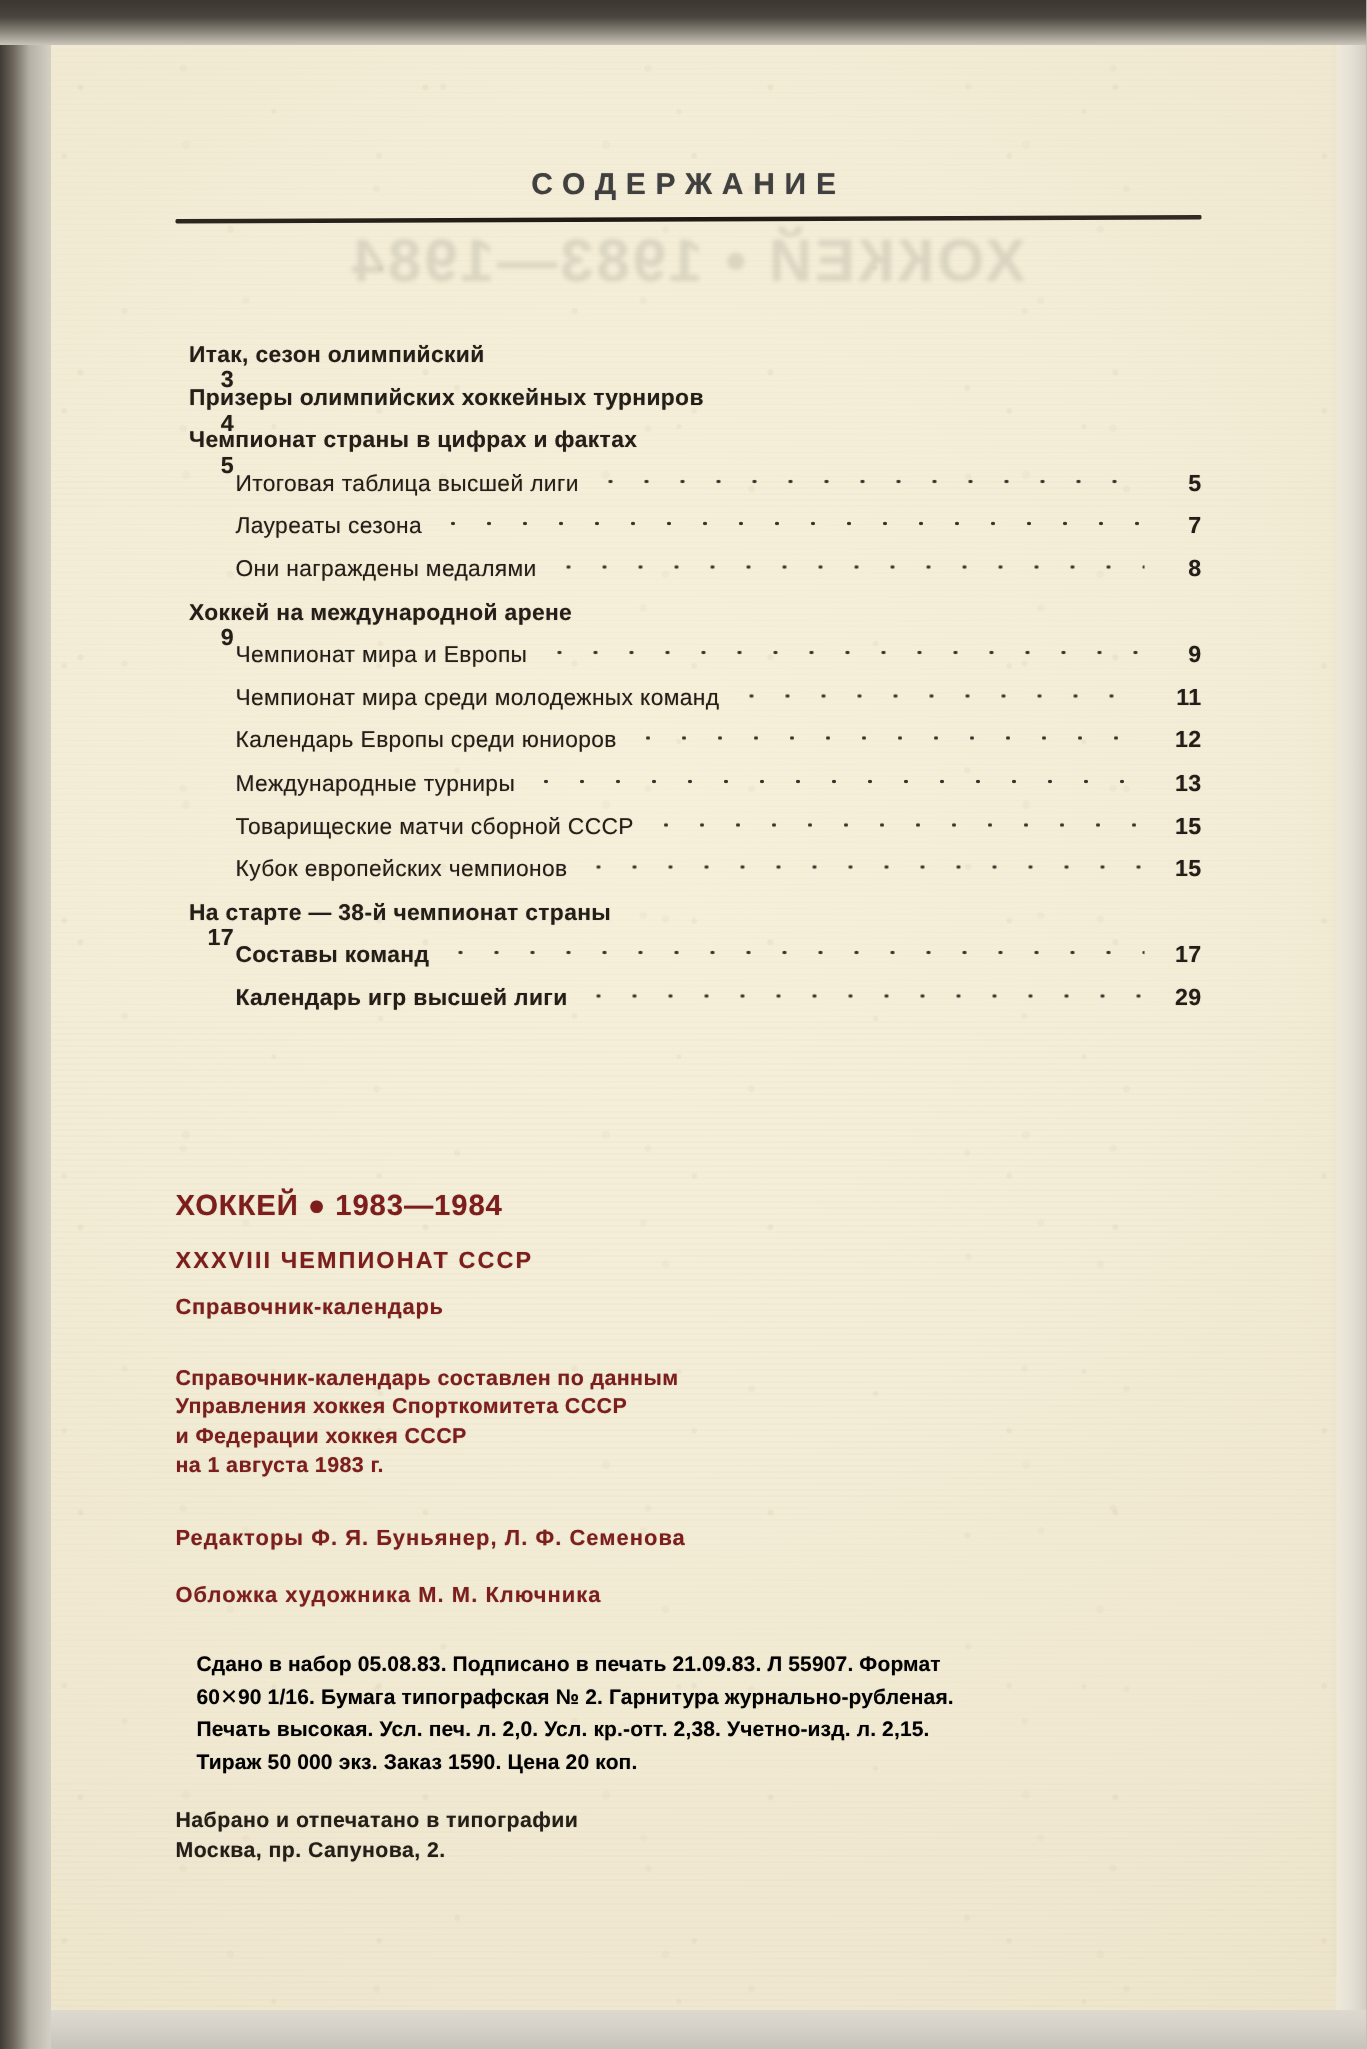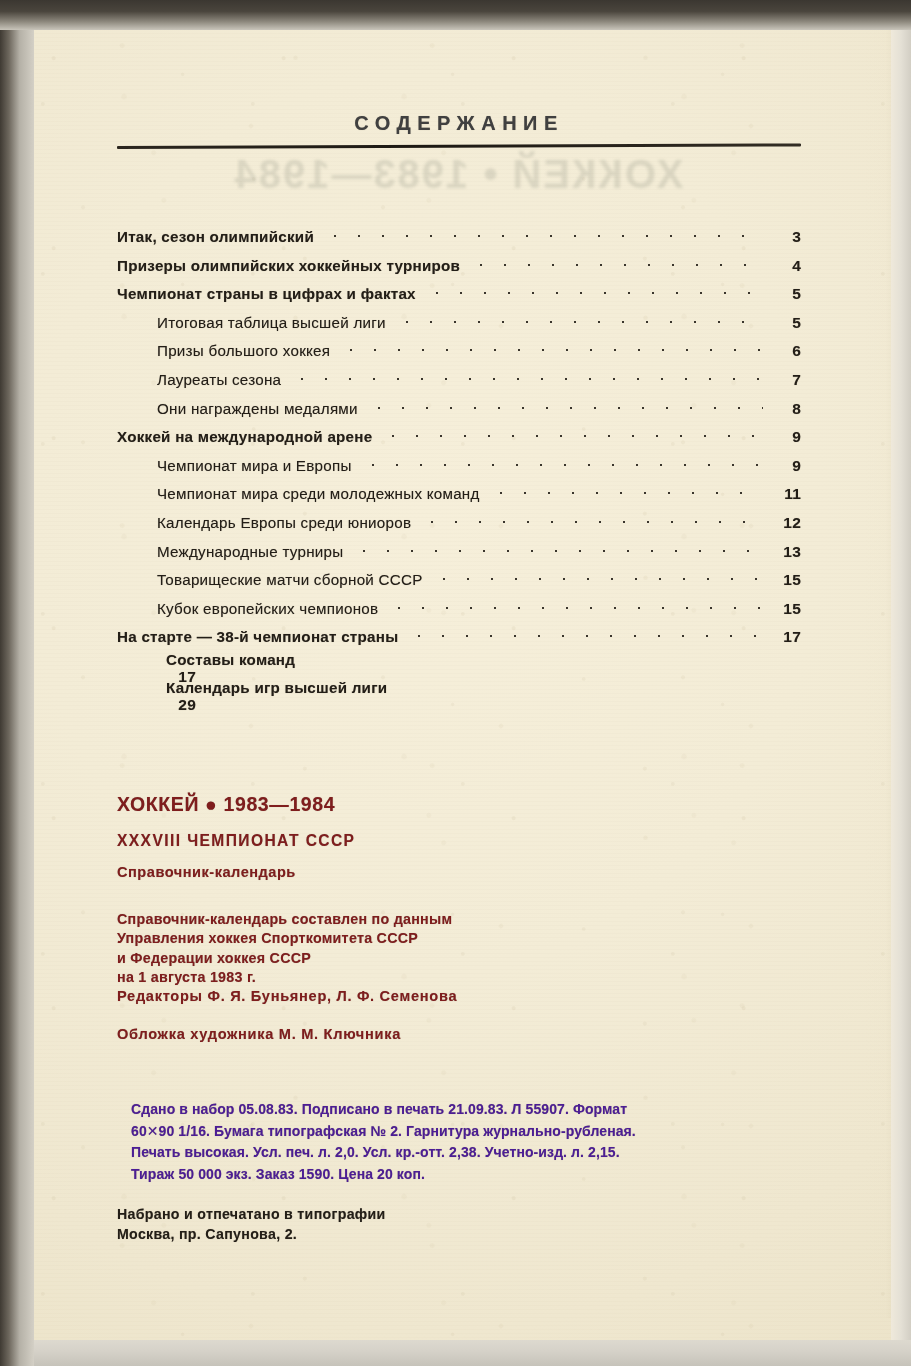--- a/index.html
+++ b/index.html
@@ -171,23 +171,23 @@
     top: 228px;
     width: 684px;
   }
   .toc-row {
     display: flex;
     align-items: baseline;
     height: 28.6px;
     font-size: 15.2px;
     color: #231e17;
   }
-  .toc-row.level-1 { font-weight: 700; padding-left: 0px; }
+  .toc-row.level-1 { font-weight: 700; padding-left: 0px; flex-direction: column; }
   .toc-row.level-2 { font-weight: 400; padding-left: 40px; justify-content: flex-end; }
-  .toc-row.level-2.semi { font-weight: 700; flex-direction: column; }
+  .toc-row.level-2.semi { font-weight: 700; }
 
   .toc-label {
     white-space: nowrap;
     letter-spacing: 0.25px;
   }
   .toc-leader {
     flex: 1 1 auto;
     margin: 0 8px 0 9px;
     position: relative;
     top: -3px;
@@ -232,20 +232,21 @@
     letter-spacing: 0.5px;
   }
   .c-source {
     margin-top: 30px;
     font-size: 14.3px;
     font-weight: 700;
     line-height: 19.4px;
     letter-spacing: 0.25px;
   }
   .c-editors {
+    margin-top: 30px;
     font-size: 14.6px;
     font-weight: 700;
     letter-spacing: 0.7px;
   }
   .c-artist {
     margin-top: 22px;
     font-size: 14.6px;
     font-weight: 700;
     letter-spacing: 0.7px;
   }
@@ -253,21 +254,21 @@
   
   .imprint {
     position: absolute;
     left: 131px;
     top: 1099px;
     width: 658px;
     font-size: 14px;
     font-weight: 700;
     line-height: 21.5px;
     letter-spacing: 0.1px;
-    color: #4c1d95;
+    color: #000000;
     text-align: left;
   }
   .printer {
     position: absolute;
     left: 117px;
     top: 1205px;
     width: 684px;
     font-size: 14.2px;
     font-weight: 700;
     line-height: 19.6px;
@@ -313,25 +314,20 @@
         </div>
         <div class="toc-row level-1">
           <span class="toc-label">Чемпионат страны в цифрах и фактах</span>
           <span class="toc-leader"></span>
           <span class="toc-page">5</span>
         </div>
         <div class="toc-row level-2">
           <span class="toc-label">Итоговая таблица высшей лиги</span>
           <span class="toc-leader"></span>
           <span class="toc-page">5</span>
-        </div>
-        <div class="toc-row level-2">
-          <span class="toc-label">Призы большого хоккея</span>
-          <span class="toc-leader"></span>
-          <span class="toc-page">6</span>
         </div>
         <div class="toc-row level-2">
           <span class="toc-label">Лауреаты сезона</span>
           <span class="toc-leader"></span>
           <span class="toc-page">7</span>
         </div>
         <div class="toc-row level-2">
           <span class="toc-label">Они награждены медалями</span>
           <span class="toc-leader"></span>
           <span class="toc-page">8</span>

